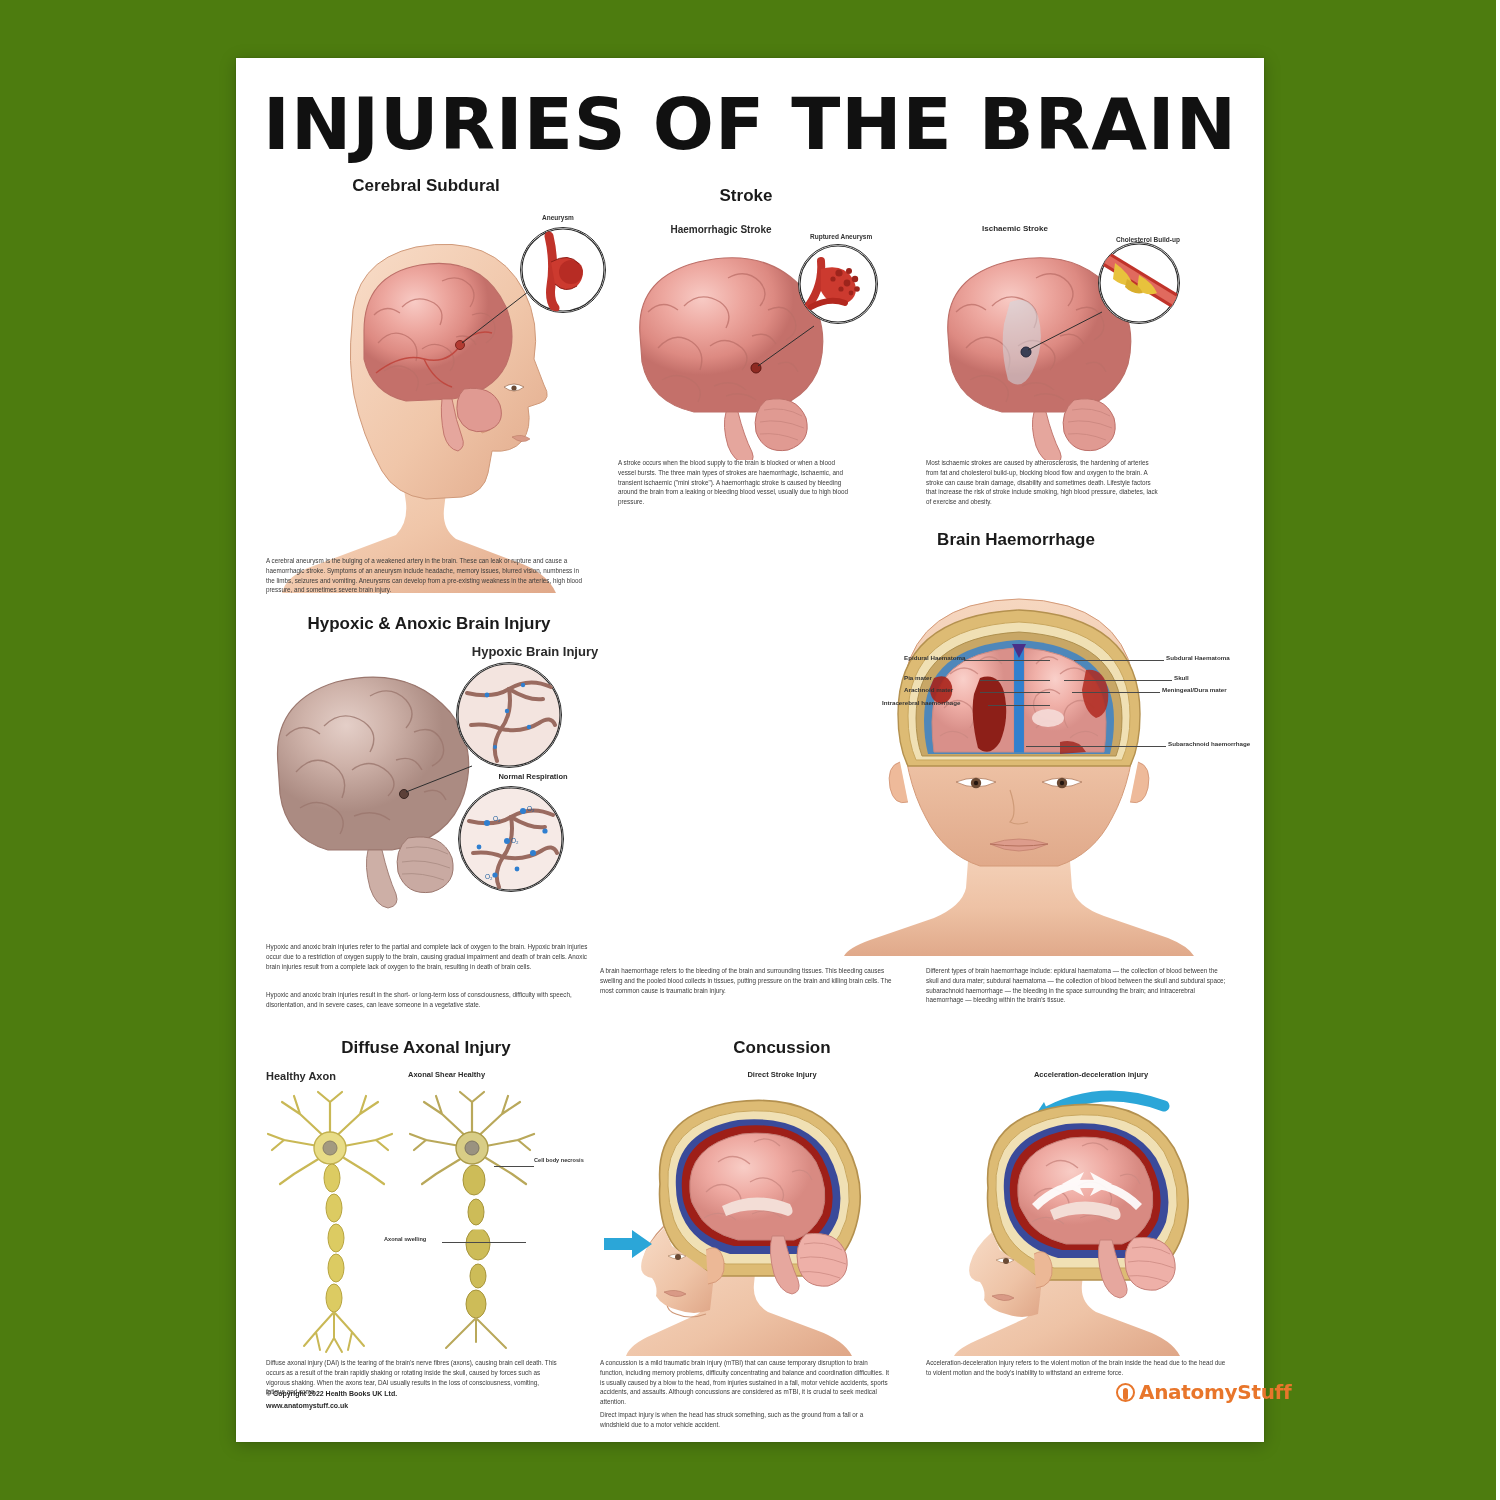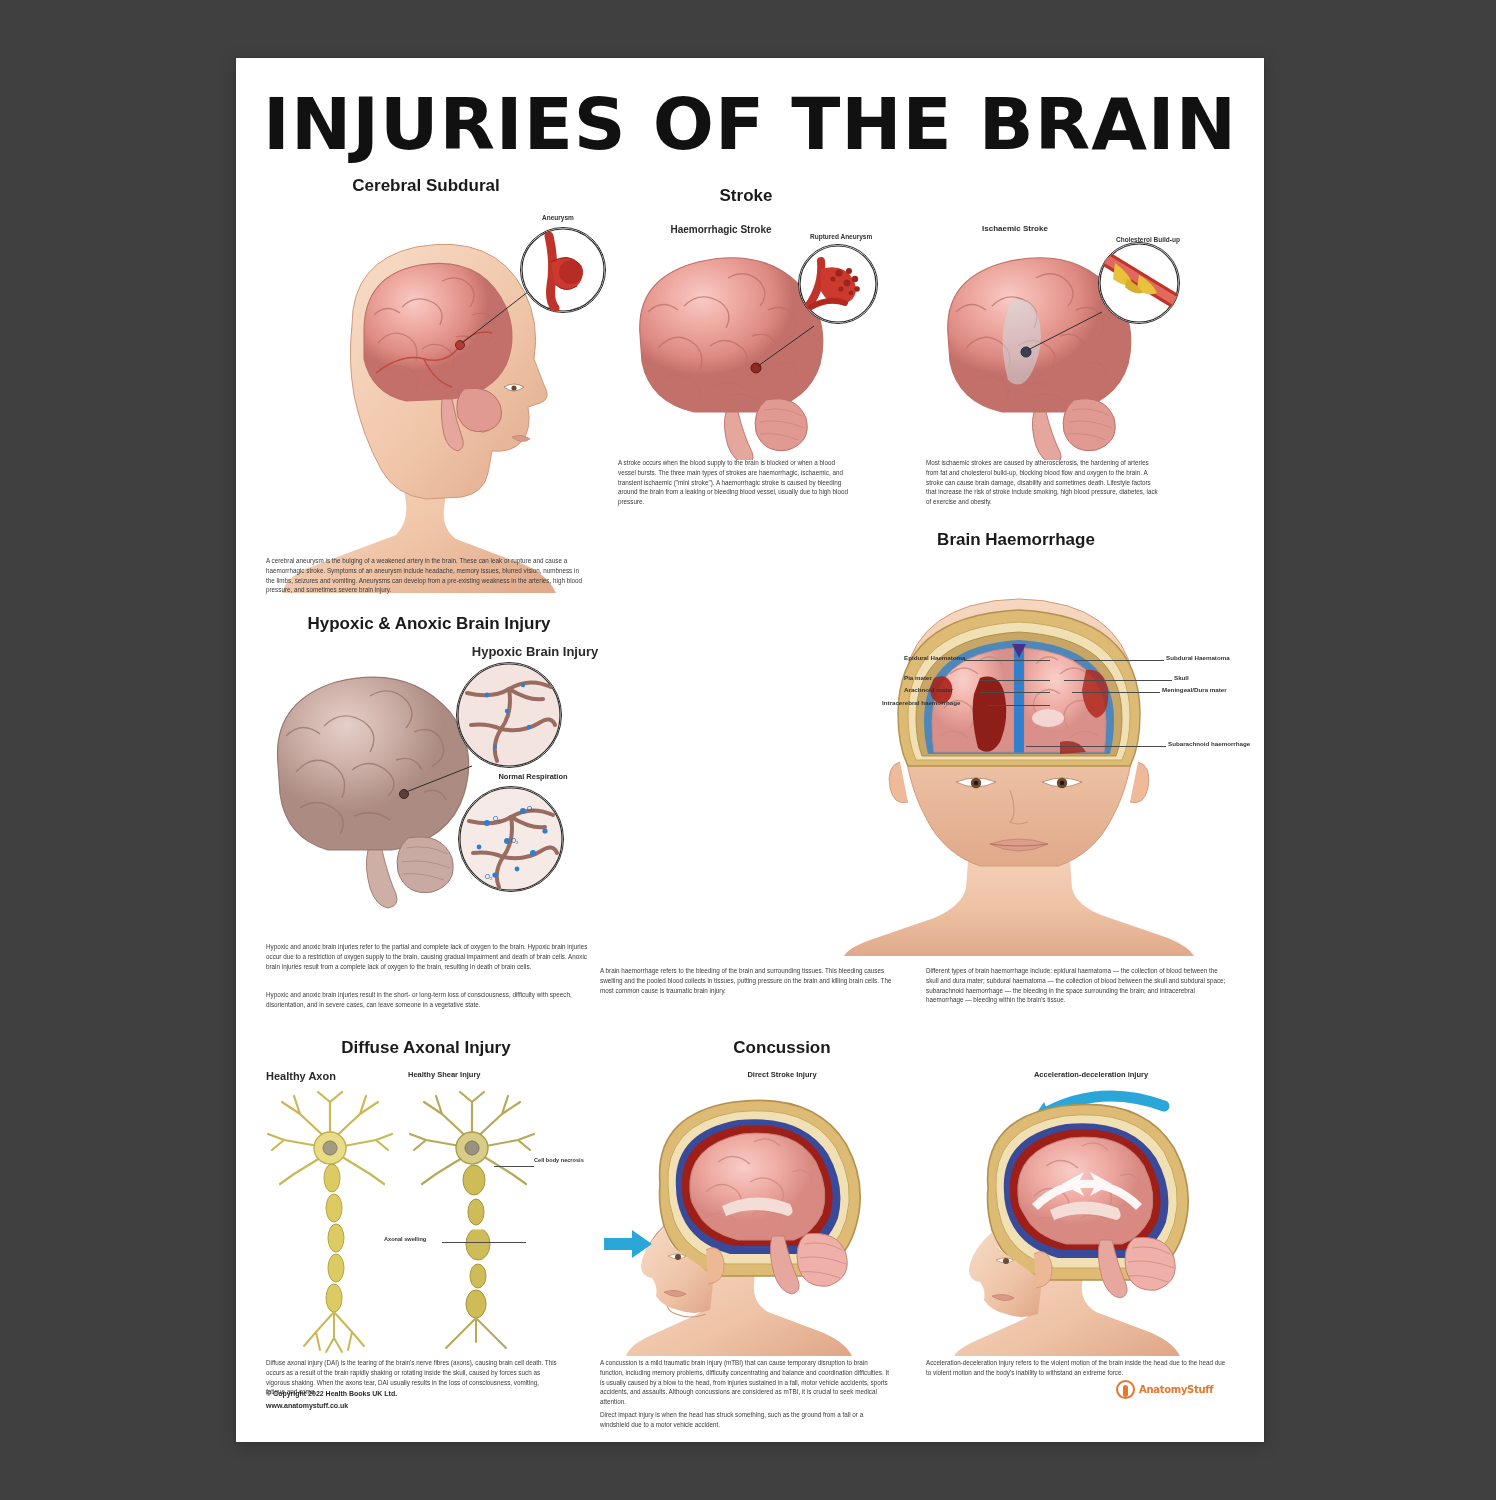--- a/index.html
+++ b/index.html
@@ -1,17 +1,17 @@
 <!DOCTYPE html>
 <html><head>
 <meta charset="utf-8">
 <style>
   html,body{margin:0;padding:0;background:#ffffff;}
   body{width:1500px;height:1500px;font-family:"Liberation Sans",sans-serif;overflow:hidden;}
-  #stage{position:relative;width:1496px;height:1500px;background:#404040;}
+  #stage{position:relative;width:1496px;height:1500px;background:#4d7c0f;}
 
   
   #poster{
     position:absolute;left:236px;top:58px;width:1028px;height:1384px;
     background:#ffffff;
     box-shadow:0 3px 16px rgba(0,0,0,.22), 0 0 2px rgba(0,0,0,.18);
   }
 
   
   .title{
@@ -36,21 +36,21 @@
 
   
   .mag{
     position:absolute;border-radius:50%;border:1.1px solid #2e2e2e;overflow:hidden;background:#fff;
   }
 
   
   .logo{position:absolute;display:flex;align-items:center;gap:4px;}
   .logo-mark{width:19px;height:19px;border-radius:50%;border:2px solid #e8762b;position:relative;box-sizing:border-box;}
   .logo-mark:after{content:"";position:absolute;left:5px;top:3px;width:5px;height:12px;border-radius:3px;background:#e8762b;}
-  .logo-text{font-size:10px;font-weight:700;color:#e8762b;letter-spacing:-.3px;font-family:"DejaVu Sans",sans-serif;}
+  .logo-text{font-size:20px;font-weight:700;color:#e8762b;letter-spacing:-.3px;font-family:"DejaVu Sans",sans-serif;}
 </style>
 </head>
 <body>
 
 <div id="stage">
   <div id="poster">
 
     <div class="title">INJURIES OF THE BRAIN</div>
 
     <div class="sec-h" style="left:60px;top:118px;width:260px;">Cerebral Subdural</div>
@@ -420,21 +420,21 @@
     <div class="lbl" style="left:938px;top:616px;">Skull</div>
     <div class="lbl" style="left:926px;top:628px;">Meningeal/Dura mater</div>
     <div class="lbl" style="left:932px;top:682px;">Subarachnoid haemorrhage</div>
 
     <div class="body-t" style="left:364px;top:908px;width:292px;">A brain haemorrhage refers to the bleeding of the brain and surrounding tissues. This bleeding causes swelling and the pooled blood collects in tissues, putting pressure on the brain and killing brain cells. The most common cause is traumatic brain injury.</div>
     <div class="body-t" style="left:690px;top:908px;width:300px;">Different types of brain haemorrhage include: epidural haematoma — the collection of blood between the skull and dura mater; subdural haematoma — the collection of blood between the skull and subdural space; subarachnoid haemorrhage — the bleeding in the space surrounding the brain; and intracerebral haemorrhage — bleeding within the brain's tissue.</div>
 
     <div class="sec-h" style="left:40px;top:980px;width:300px;">Diffuse Axonal Injury</div>
 
     <div class="sub-h" style="left:30px;top:1012px;width:130px;font-size:11px;text-align:left;">Healthy Axon</div>
-    <div class="sub-h" style="left:172px;top:1012px;width:150px;font-size:7.5px;text-align:left;">Healthy Shear Injury</div>
+    <div class="sub-h" style="left:172px;top:1012px;width:150px;font-size:7.5px;text-align:left;">Axonal Shear Healthy</div>
 
     <div class="art" style="left:24px;top:1030px;width:140px;height:270px;">
       <svg width="140" height="270" viewBox="0 0 140 270">
         <g stroke="#c9b855" stroke-width="2.2" fill="none" stroke-linecap="round">
           <path d="M70 54 L40 26 M40 26 L22 14 M40 26 L34 8"></path>
           <path d="M70 54 L100 26 M100 26 L118 14 M100 26 L106 8"></path>
           <path d="M70 50 L70 14 M70 14 L58 4 M70 14 L82 4"></path>
           <path d="M58 58 L24 52 M24 52 L8 46 M24 52 L12 62"></path>
           <path d="M84 58 L116 52 M116 52 L132 46 M116 52 L128 62"></path>
           <path d="M60 70 L34 86 M34 86 L20 96"></path>

